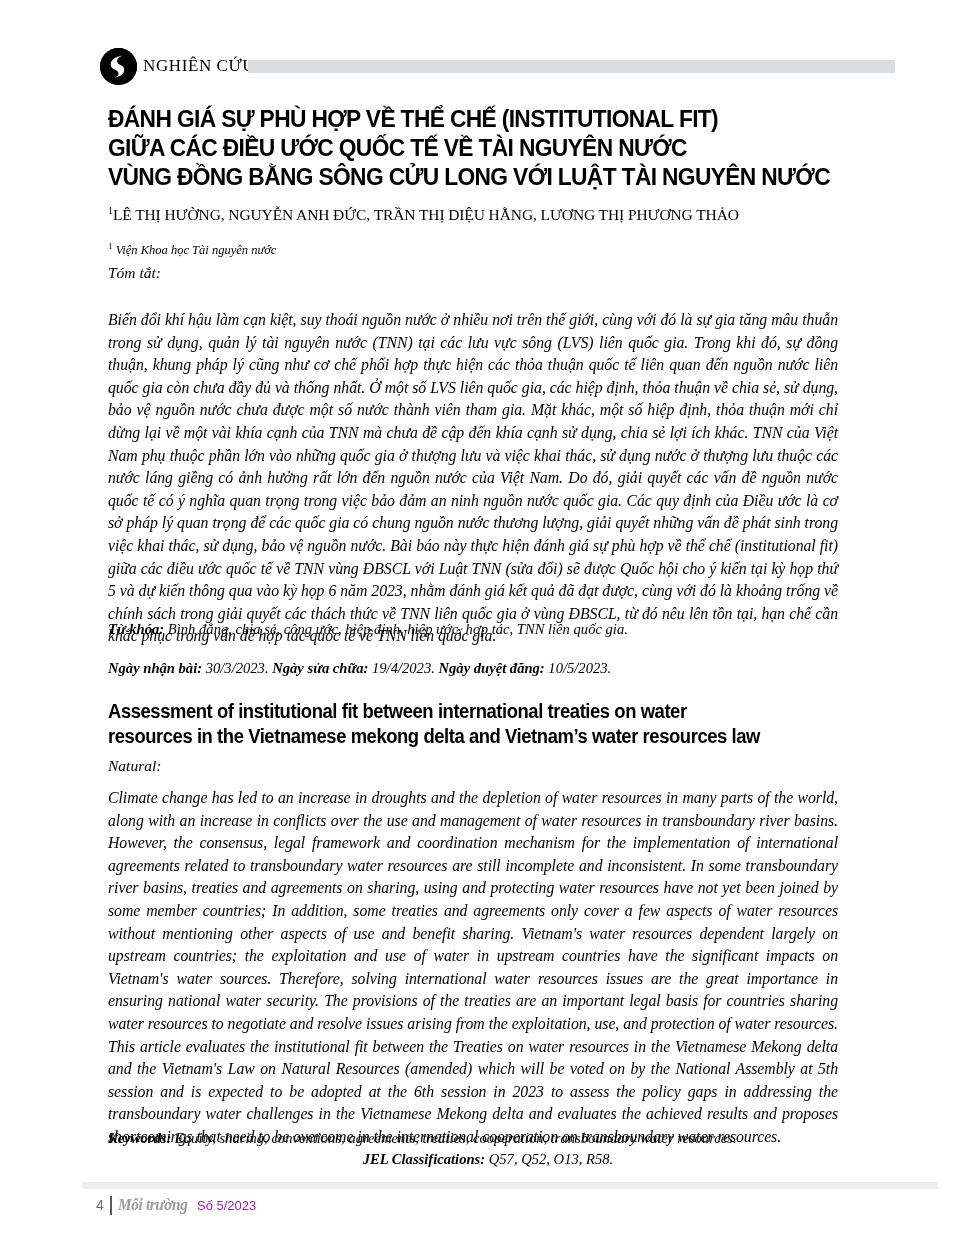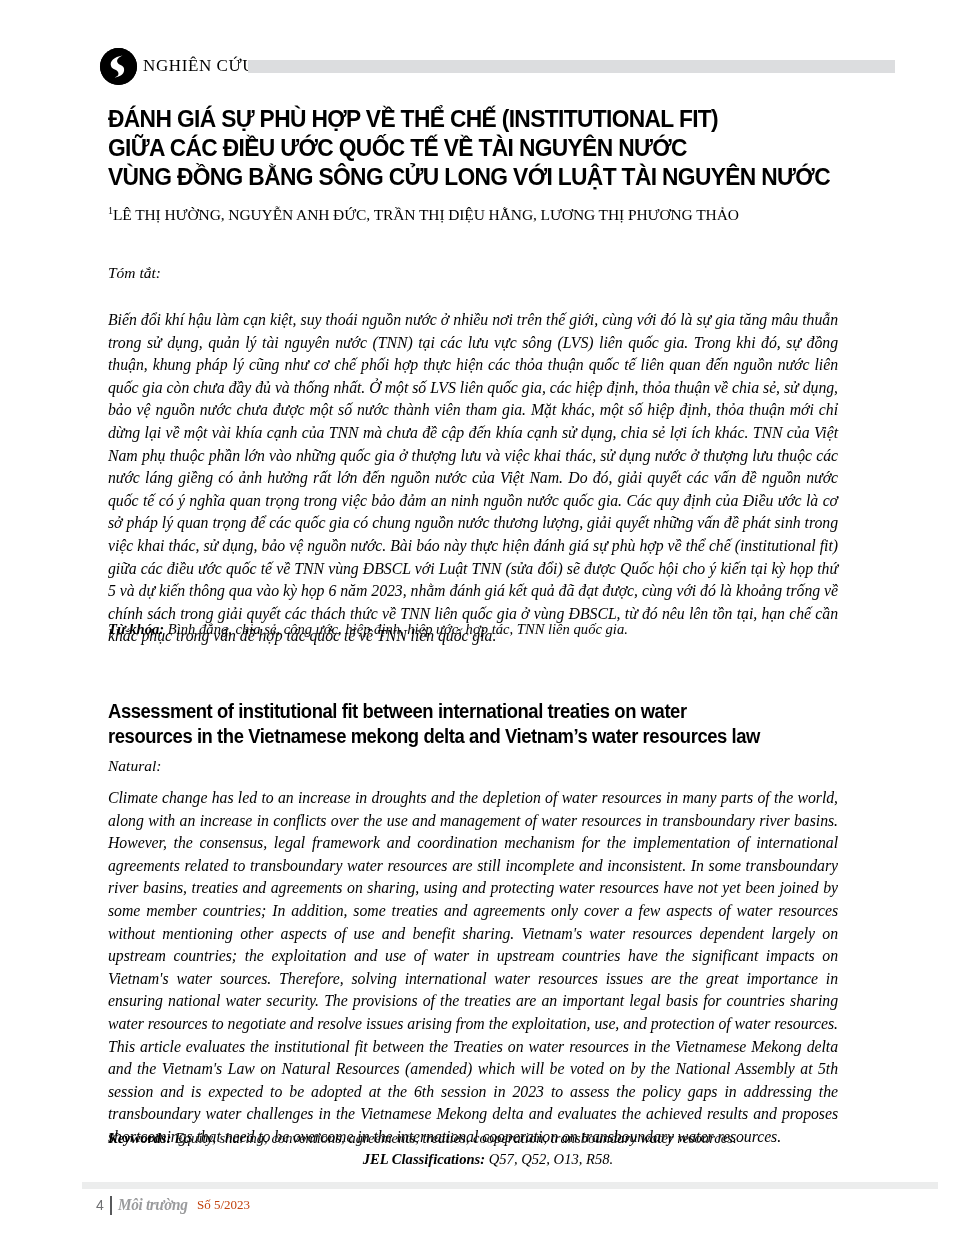--- a/index.html
+++ b/index.html
@@ -191,23 +191,23 @@
     font-family: "Liberation Serif", "DejaVu Serif", serif;
     font-weight: bold;
     font-style: italic;
     font-size: 17px;
     color: #9a9b9d;
     letter-spacing: -0.4px;
     transform: scaleX(0.9);
     transform-origin: left center;
   }
   .footer-issue {
-    font-family: Liberation Serif, serif;
+    font-family: Liberation Sans, sans-serif;
     font-size: 13px;
-    color: #c2410c;
+    color: #a21caf;
     margin-left: -4px;
   }
 </style>
 </head>
 <body>
 
 <div class="page">
 
   <div class="header">
     <div class="logo-mark">
@@ -224,30 +224,39 @@
     <div>ĐÁNH GIÁ SỰ PHÙ HỢP VỀ THỂ CHẾ (INSTITUTIONAL FIT)</div>
     <div>GIỮA CÁC ĐIỀU ƯỚC QUỐC TẾ VỀ TÀI NGUYÊN NƯỚC</div>
     <div>VÙNG ĐỒNG BẰNG SÔNG CỬU LONG VỚI LUẬT TÀI NGUYÊN NƯỚC</div>
   </div>
 
   <div class="authors">
     <div><sup>1</sup><span>LÊ THỊ HƯỜNG, NGUYỄN ANH ĐỨC, TRẦN THỊ DIỆU HẰNG, LƯƠNG THỊ PHƯƠNG THẢO</span></div>
   </div>
 
   <div class="affiliations">
+    <div><sup>1</sup>&nbsp;<span>Viện Khoa học Tài nguyên nước</span></div>
   </div>
 
   <div class="abs-label" id="vn-abs-label">Tóm tắt:</div>
   <div class="abstract-body" id="vn-abstract">Biến đổi khí hậu làm cạn kiệt, suy thoái nguồn nước ở nhiều nơi trên thế giới, cùng với đó là sự gia tăng mâu thuẫn trong sử dụng, quản lý tài nguyên nước (TNN) tại các lưu vực sông (LVS) liên quốc gia. Trong khi đó, sự đồng thuận, khung pháp lý cũng như cơ chế phối hợp thực hiện các thỏa thuận quốc tế liên quan đến nguồn nước liên quốc gia còn chưa đầy đủ và thống nhất. Ở một số LVS liên quốc gia, các hiệp định, thỏa thuận về chia sẻ, sử dụng, bảo vệ nguồn nước chưa được một số nước thành viên tham gia. Mặt khác, một số hiệp định, thỏa thuận mới chỉ dừng lại về một vài khía cạnh của TNN mà chưa đề cập đến khía cạnh sử dụng, chia sẻ lợi ích khác. TNN của Việt Nam phụ thuộc phần lớn vào những quốc gia ở thượng lưu và việc khai thác, sử dụng nước ở thượng lưu thuộc các nước láng giềng có ảnh hưởng rất lớn đến nguồn nước của Việt Nam. Do đó, giải quyết các vấn đề nguồn nước quốc tế có ý nghĩa quan trọng trong việc bảo đảm an ninh nguồn nước quốc gia. Các quy định của Điều ước là cơ sở pháp lý quan trọng để các quốc gia có chung nguồn nước thương lượng, giải quyết những vấn đề phát sinh trong việc khai thác, sử dụng, bảo vệ nguồn nước. Bài báo này thực hiện đánh giá sự phù hợp về thể chế (institutional fit) giữa các điều ước quốc tế về TNN vùng ĐBSCL với Luật TNN (sửa đổi) sẽ được Quốc hội cho ý kiến tại kỳ họp thứ 5 và dự kiến thông qua vào kỳ họp 6 năm 2023, nhằm đánh giá kết quả đã đạt được, cùng với đó là khoảng trống về chính sách trong giải quyết các thách thức về TNN liên quốc gia ở vùng ĐBSCL, từ đó nêu lên tồn tại, hạn chế cần khắc phục trong vấn đề hợp tác quốc tế về TNN liên quốc gia.</div>
 
   <div class="meta-line" id="vn-keywords">
     <b>Từ khóa:</b>
     <span>Bình đẳng, chia sẻ, công ước, hiệp định, hiệp ước, hợp tác, TNN liên quốc gia.</span>
   </div>
 
+  <div class="meta-line" id="vn-dates">
+    <b>Ngày nhận bài:</b>
+    <span>30/3/2023.</span>
+    <b>Ngày sửa chữa:</b>
+    <span>19/4/2023.</span>
+    <b>Ngày duyệt đăng:</b>
+    <span>10/5/2023.</span>
+  </div>
 
   <div class="doc-title-en">
     <div>Assessment of institutional fit between international treaties on water</div>
     <div>resources in the Vietnamese mekong delta and Vietnam’s water resources law</div>
   </div>
 
   <div class="abs-label" id="en-abs-label">Natural:</div>
   <div class="abstract-body" id="en-abstract">Climate change has led to an increase in droughts and the depletion of water resources in many parts of the world, along with an increase in conflicts over the use and management of water resources in transboundary river basins. However, the consensus, legal framework and coordination mechanism for the implementation of international agreements related to transboundary water resources are still incomplete and inconsistent. In some transboundary river basins, treaties and agreements on sharing, using and protecting water resources have not yet been joined by some member countries; In addition, some treaties and agreements only cover a few aspects of water resources without mentioning other aspects of use and benefit sharing. Vietnam's water resources dependent largely on upstream countries; the exploitation and use of water in upstream countries have the significant impacts on Vietnam's water sources. Therefore, solving international water resources issues are the great importance in ensuring national water security. The provisions of the treaties are an important legal basis for countries sharing water resources to negotiate and resolve issues arising from the exploitation, use, and protection of water resources. This article evaluates the institutional fit between the Treaties on water resources in the Vietnamese Mekong delta and the Vietnam's Law on Natural Resources (amended) which will be voted on by the National Assembly at 5th session and is expected to be adopted at the 6th session in 2023 to assess the policy gaps in addressing the transboundary water challenges in the Vietnamese Mekong delta and evaluates the achieved results and proposes shortcomings that need to be overcome in the international cooperation on transboundary water resources.</div>
 
   <div class="meta-line" id="en-keywords">

